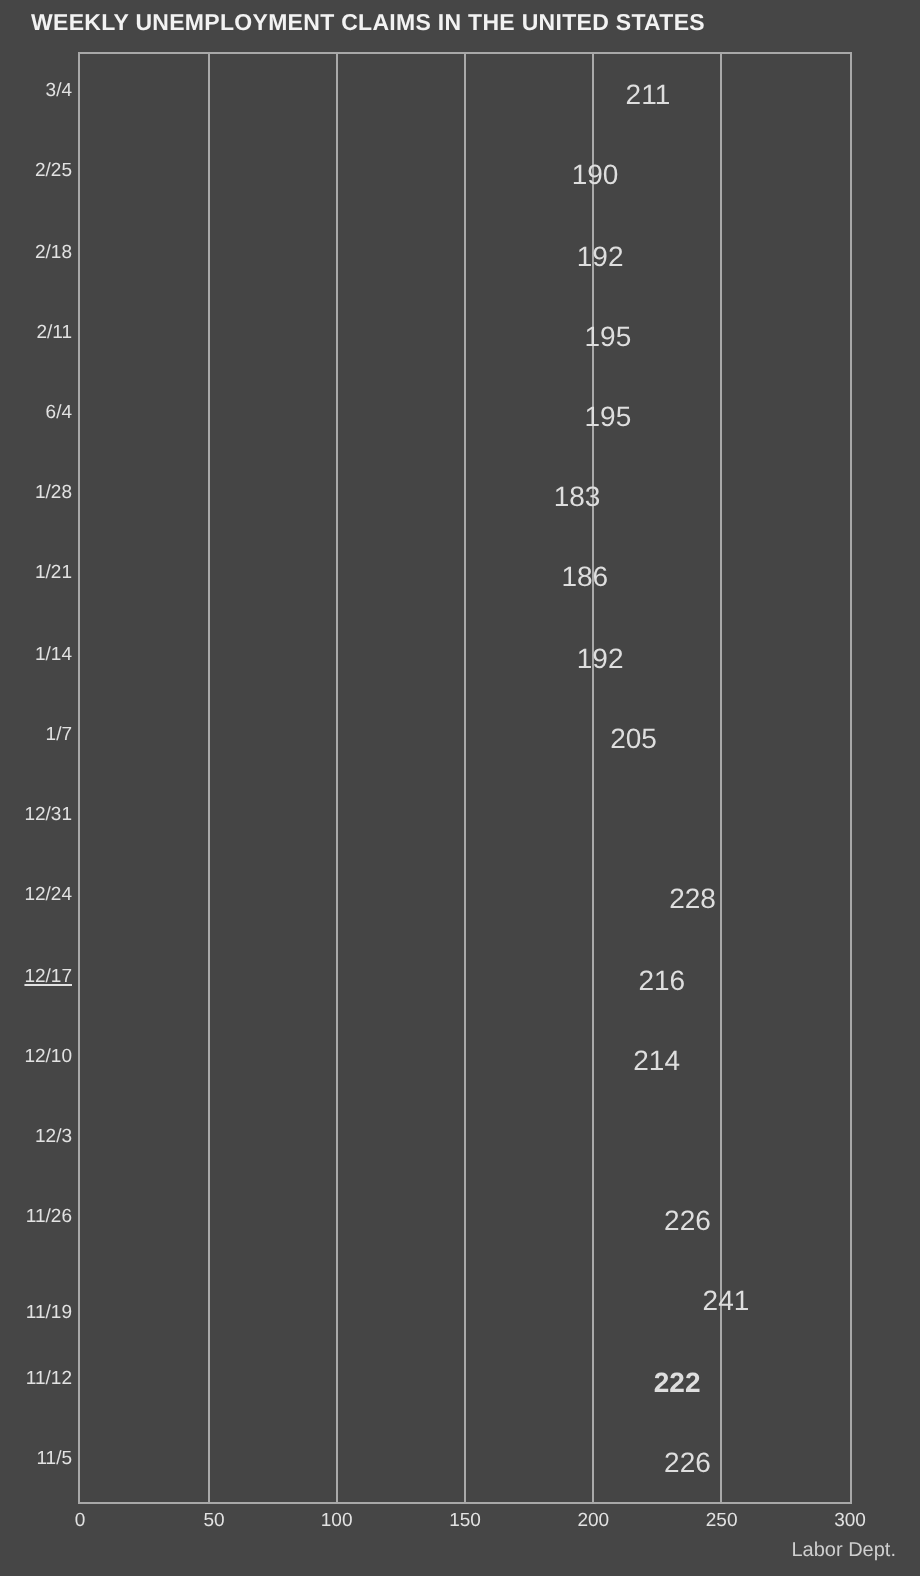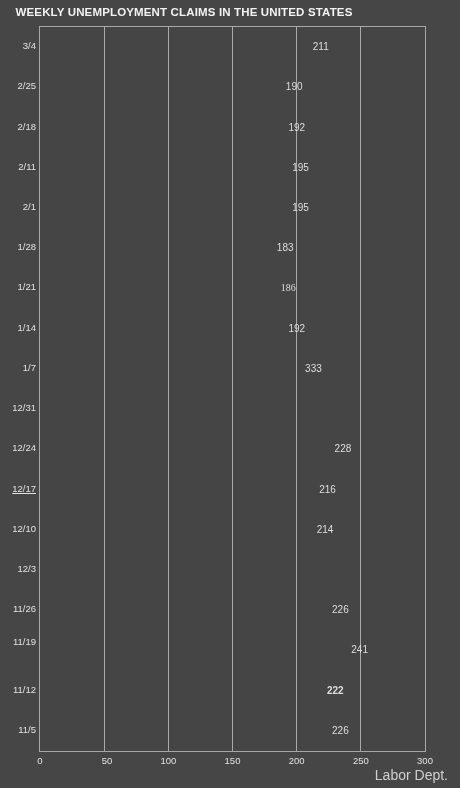--- a/index.html
+++ b/index.html
@@ -85,21 +85,21 @@
         #f59d13 76%,
         #ee8f08 92%,
         #e08309 100%);
     box-shadow: 0 0 0 0 rgba(0,0,0,0);
   }
   .bar-value {
     position: absolute;
     top: 50%;
     transform: translateY(-50%);
     color: #dedede;
-    font-size: 10px;
+    font-size: 14px;
     line-height: 10px;
     white-space: nowrap;
     padding-left: 2px;
   }
 
   
   #ylabels {
     position: absolute;
     left: 0;
     top: 26px;
@@ -133,21 +133,21 @@
     line-height: 13px;
     white-space: nowrap;
   }
 
   
   #source-note {
     position: absolute;
     right: 12px;
     top: 770px;
     color: #cfcfcf;
-    font-size: 14px;
+    font-size: 10px;
     line-height: 11px;
     white-space: nowrap;
   }
 </style>
 </head>
 <body>
 
 <div id="chart-root">
 
   <div id="chart-title">WEEKLY UNEMPLOYMENT CLAIMS IN THE UNITED STATES</div>
@@ -181,29 +181,29 @@
         <div class="bar-row" style="top: 165px; height: 32px;">
           <div class="bar" style="width: 250.25px;"></div>
           <div class="bar-value" style="left: 250.25px;">195</div>
         </div>
         <div class="bar-row" style="top: 205.222px; height: 32px;">
           <div class="bar" style="width: 234.85px;"></div>
           <div class="bar-value" style="left: 234.85px;">183</div>
         </div>
         <div class="bar-row" style="top: 245.444px; height: 32px;">
           <div class="bar" style="width: 238.7px;"></div>
-          <div class="bar-value" style="left: 238.7px; font-family: Liberation Serif, serif;">186</div>
+          <div class="bar-value" style="left: 238.7px;">186</div>
         </div>
         <div class="bar-row" style="top: 285.667px; height: 32px;">
           <div class="bar" style="width: 246.4px;"></div>
           <div class="bar-value" style="left: 246.4px;">192</div>
         </div>
         <div class="bar-row" style="top: 325.889px; height: 32px;">
           <div class="bar" style="width: 263.083px;"></div>
-          <div class="bar-value" style="left: 263.083px;">333</div>
+          <div class="bar-value" style="left: 263.083px;">205</div>
         </div>
         <div class="bar-row" style="top: 406.333px; height: 32px;">
           <div class="bar" style="width: 292.6px;"></div>
           <div class="bar-value" style="left: 292.6px;">228</div>
         </div>
         <div class="bar-row" style="top: 446.556px; height: 32px;">
           <div class="bar" style="width: 277.2px;"></div>
           <div class="bar-value" style="left: 277.2px;">216</div>
         </div>
         <div class="bar-row" style="top: 486.778px; height: 32px;">
@@ -227,32 +227,32 @@
           <div class="bar-value" style="left: 290.033px;">226</div>
         </div>
       </div>
   </div>
 
   <div id="ylabels">
       <div class="ylabel" style="top: 14.1111px;">3/4</div>
       <div class="ylabel" style="top: 54.3333px;">2/25</div>
       <div class="ylabel" style="top: 94.5556px;">2/18</div>
       <div class="ylabel" style="top: 134.778px;">2/11</div>
-      <div class="ylabel" style="top: 175px;">2/1</div>
+      <div class="ylabel" style="top: 175px;">6/4</div>
       <div class="ylabel" style="top: 215.222px;">1/28</div>
       <div class="ylabel" style="top: 255.444px;">1/21</div>
       <div class="ylabel" style="top: 295.667px;">1/14</div>
       <div class="ylabel" style="top: 335.889px;">1/7</div>
       <div class="ylabel" style="top: 376.111px;">12/31</div>
       <div class="ylabel" style="top: 416.333px;">12/24</div>
       <div class="ylabel" style="top: 456.556px; text-decoration: underline;">12/17</div>
       <div class="ylabel" style="top: 496.778px;">12/10</div>
       <div class="ylabel" style="top: 537px;">12/3</div>
       <div class="ylabel" style="top: 577.222px;">11/26</div>
-      <div class="ylabel" style="top: 610px; margin-left: 27px;">11/19</div>
+      <div class="ylabel" style="top: 625px; margin-left: 27px;">11/19</div>
       <div class="ylabel" style="top: 657.667px;">11/12</div>
       <div class="ylabel" style="top: 697.889px;">11/5</div>
     </div>
 
   <div id="xticks">
       <div class="xtick" style="left: 40px;">0</div>
       <div class="xtick" style="left: 107px;">50</div>
       <div class="xtick" style="left: 168.333px;">100</div>
       <div class="xtick" style="left: 232.5px;">150</div>
       <div class="xtick" style="left: 296.667px;">200</div>

